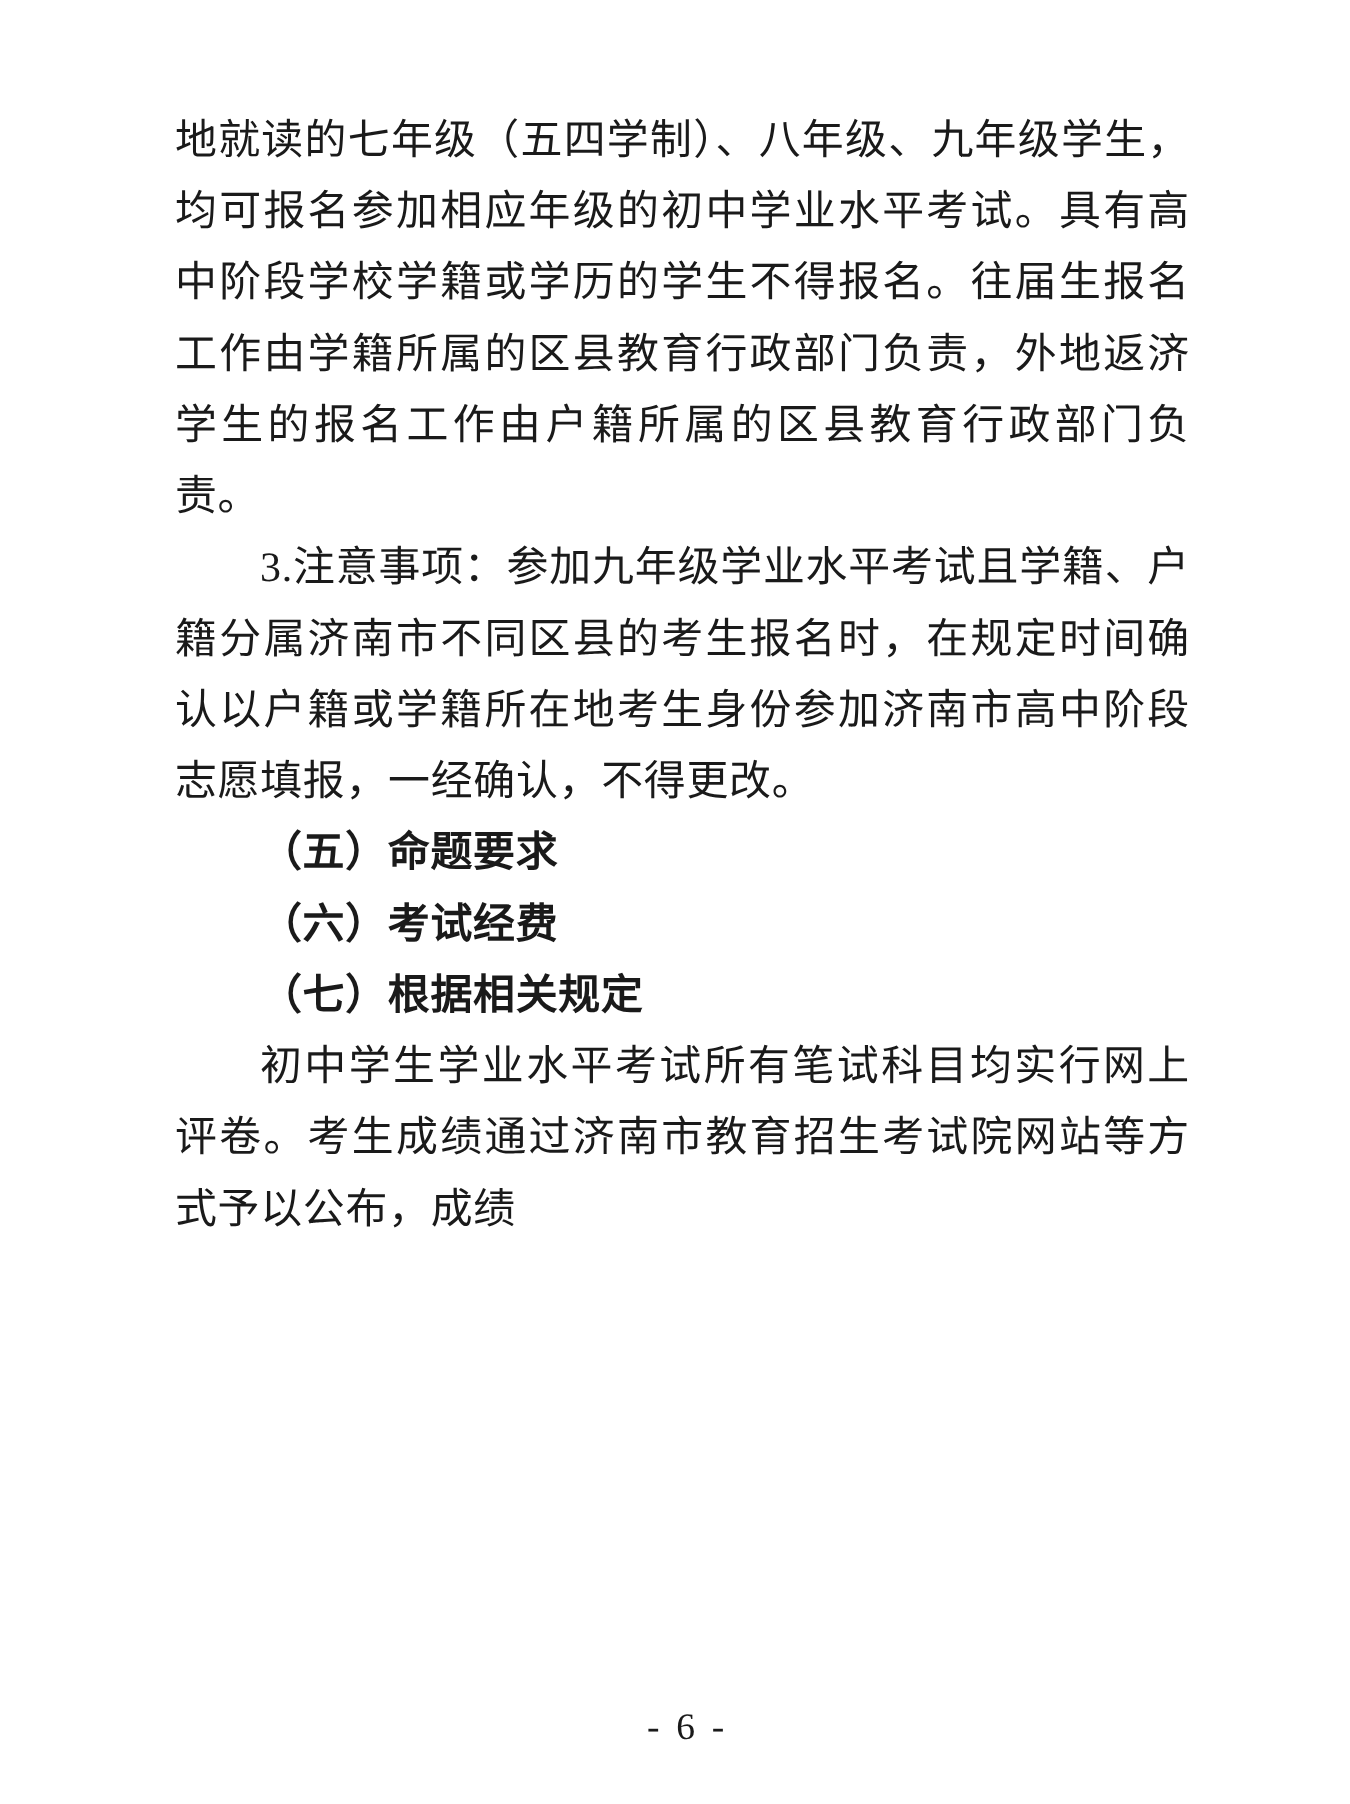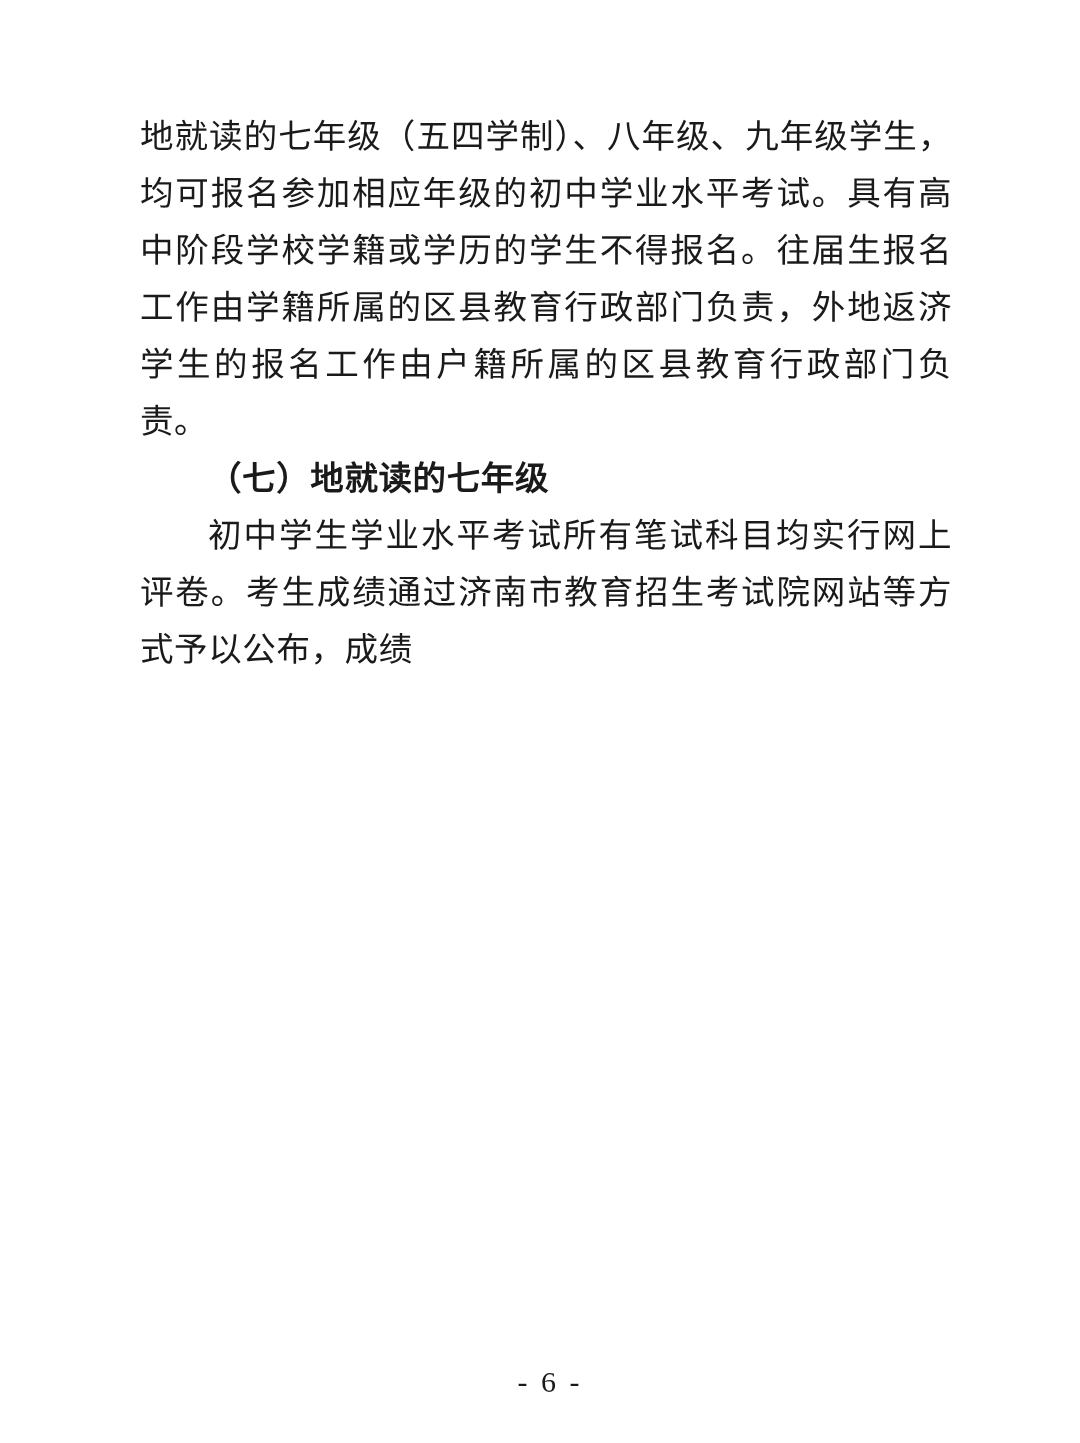--- a/index.html
+++ b/index.html
@@ -15,21 +15,21 @@
     color: #1a1a1a;
     overflow: hidden;
   }
   .page {
     position: absolute;
     left: 0;
     top: 0;
     width: 1080px;
     height: 1443px;
     box-sizing: border-box;
-    padding: 108px 128px 0 140px;
+    padding: 84px 128px 0 140px;
   }
   .body-text {
     font-size: 33.5px;
     line-height: 57px;
     letter-spacing: 0.6px;
     text-align: justify;
     text-justify: inter-ideograph;
     margin: 0;
     font-family: "Liberation Serif", "DejaVu Serif", serif;
   }
@@ -63,26 +63,29 @@
     padding-left: 20px;
   }
 </style>
 </head>
 <body>
 
 <div class="page">
 
   <p class="body-text para">地就读的七年级（五四学制）、八年级、九年级学生，均可报名参加相应年级的初中学业水平考试。具有高中阶段学校学籍或学历的学生不得报名。往届生报名工作由学籍所属的区县教育行政部门负责，外地返济学生的报名工作由户籍所属的区县教育行政部门负责。</p>
 
+  <p class="body-text para indent">3.注意事项：参加九年级学业水平考试且学籍、户籍分属济南市不同区县的考生报名时，在规定时间确认以户籍或学籍所在地考生身份参加济南市高中阶段志愿填报，一经确认，不得更改。</p>
+
+  <p class="heading">（五）命题要求</p>
 
 
+  <p class="heading">（六）考试经费</p>
 
 
-
-  <p class="heading">（七）地就读的七年级</p>
+  <p class="heading">（七）根据相关规定</p>
 
   <p class="body-text para indent">初中学生学业水平考试所有笔试科目均实行网上评卷。考生成绩通过济南市教育招生考试院网站等方式予以公布，成绩</p>
 
 </div>
 
 <div class="footer">
   <span class="page-number">- 6 -</span>
 </div>
 
 </body></html>

